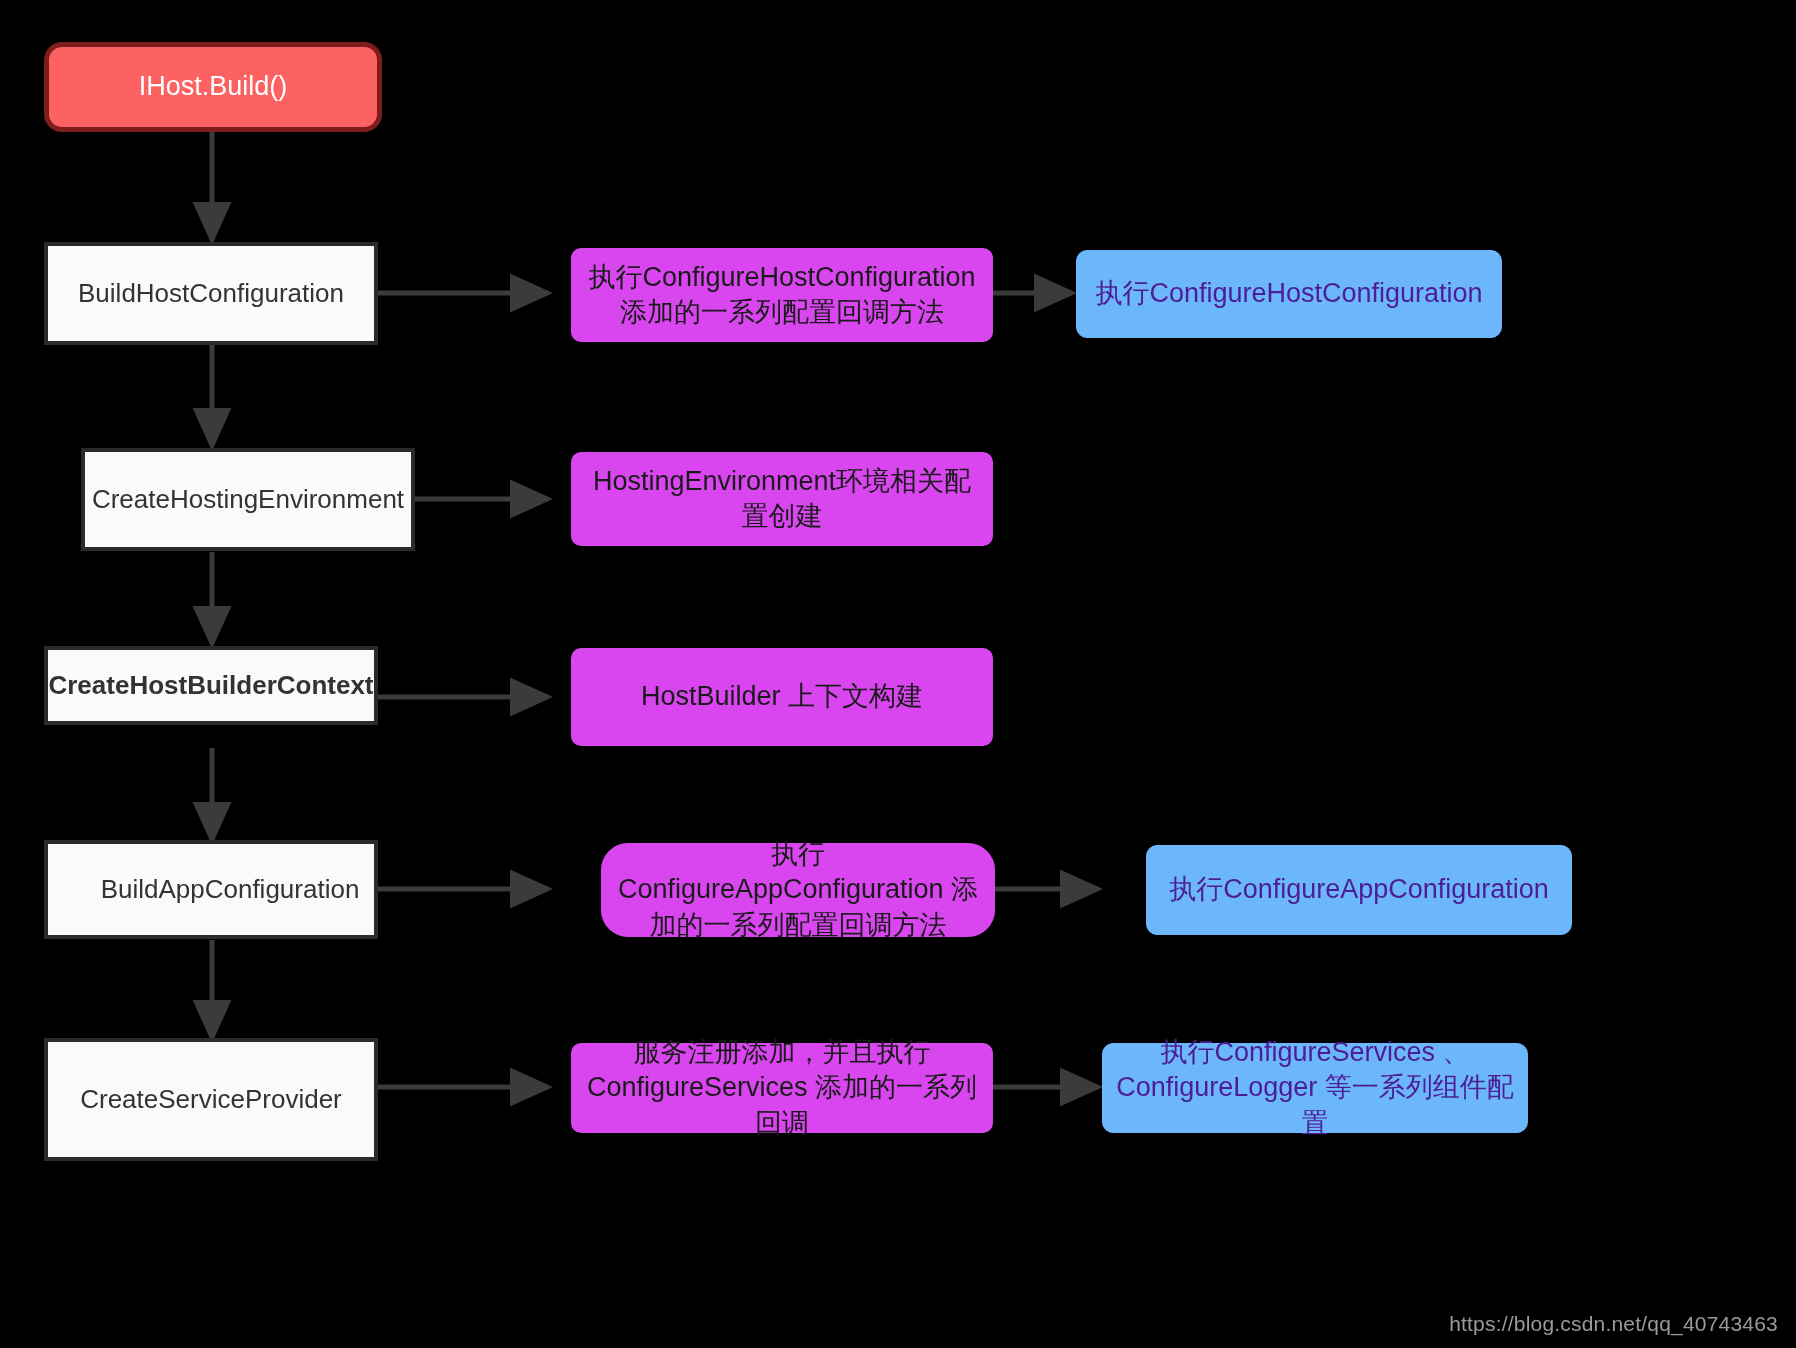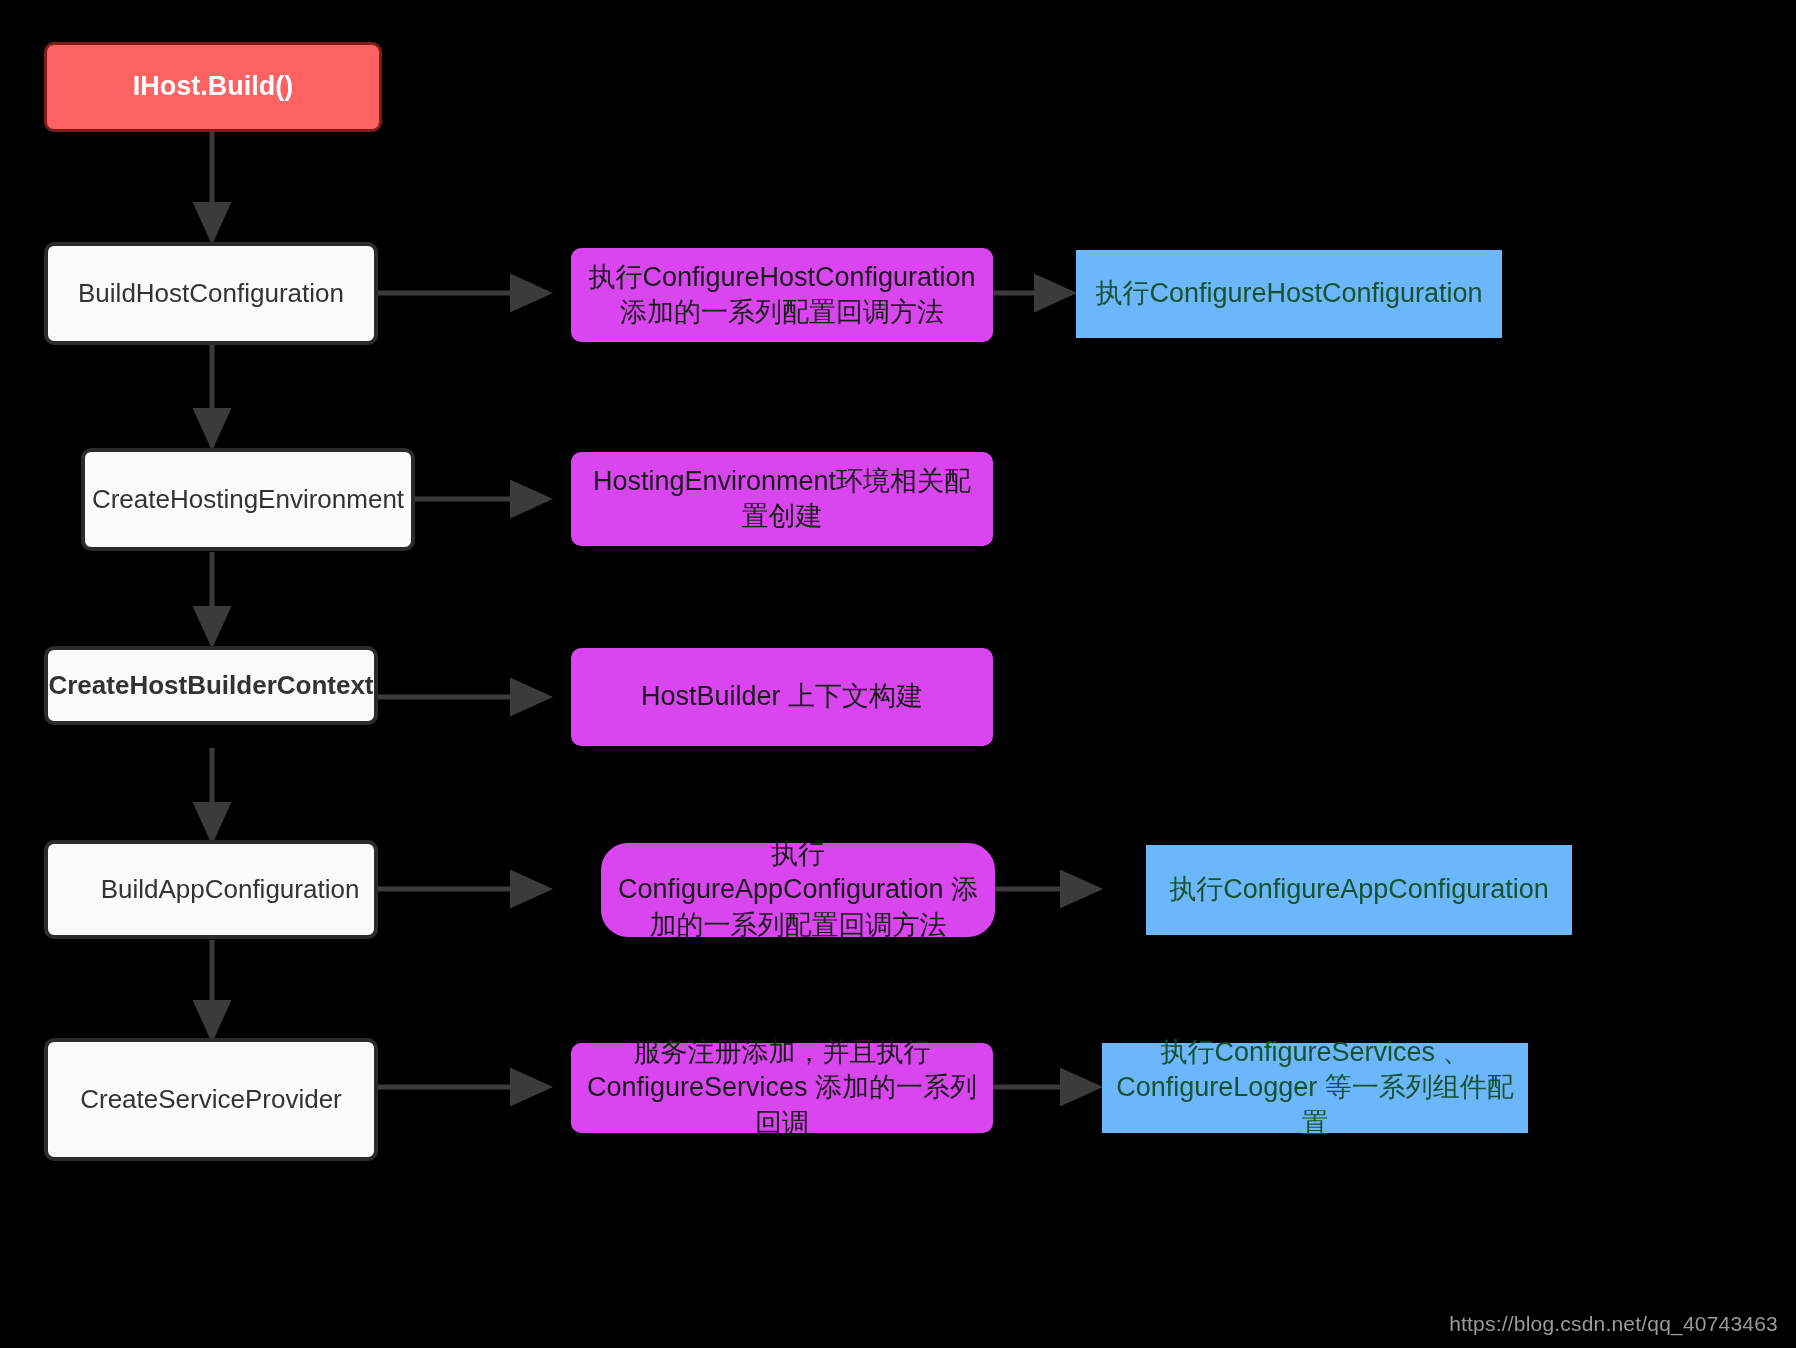--- a/index.html
+++ b/index.html
@@ -40,52 +40,52 @@
     border-radius: 9px;
     line-height: 1.3;
     white-space: pre-line;
     padding: 4px 10px;
   }
 
   
   .node.start {
     background: #FC6262;
     color: #FFFFFF;
-    border: 3px solid #7f1d1d;
+    border: 5px solid #7f1d1d;
     font-size: 27px;
-    font-weight: 700;
-    border-radius: 10px;
+    font-weight: 400;
+    border-radius: 18px;
   }
 
   
   .node.step {
     background: #FAFAFA;
     color: #333333;
     border: 4px solid #2B2B2B;
     font-size: 26px;
-    border-radius: 10px;
+    border-radius: 0;
   }
 
   
   .node.note {
     background: #d946ef;
     color: #1A1A1A;
     border: 4px solid #d946ef;
     font-size: 27px;
     border-radius: 10px;
     margin-left: 18px;
   }
 
   
   .node.action {
     background: #6CB6FC;
-    color: #14532d;
+    color: #4c1d95;
     border: 1px solid #6CB6FC;
     font-size: 27px;
-    border-radius: 0;
+    border-radius: 11px;
   }
 
   .watermark {
     position: absolute;
     right: 18px;
     bottom: 12px;
     color: #9a9a9a;
     font-size: 21px;
     letter-spacing: 0.2px;
     font-family: "Liberation Sans", "DejaVu Sans", sans-serif;

